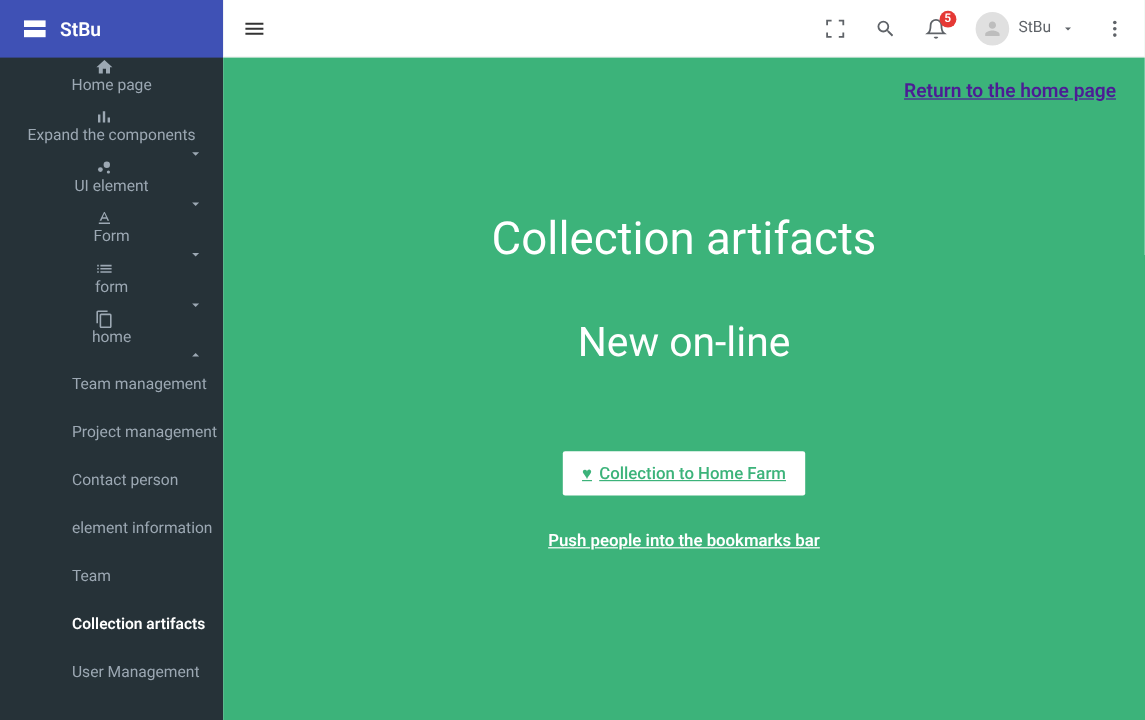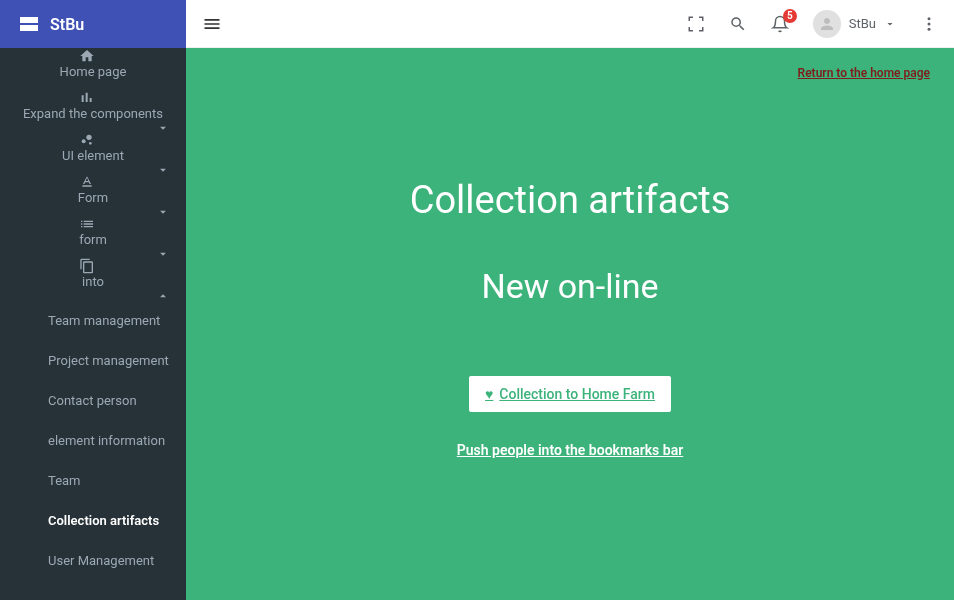--- a/index.html
+++ b/index.html
@@ -7,33 +7,33 @@
 
 .sidebar { width: 186px; background: #263238; color: #9ca8b3; display: flex; flex-direction: column; height: 100%; }
 .brand { height: 48px; background: #3f51b5; color: #fff; display: flex; align-items: center; padding: 0 20px; font-weight: 600; font-size: 16px; }
 .brand-icon { width: 18px; height: 14px; margin-right: 12px; background: linear-gradient(#fff 40%, transparent 40%, transparent 60%, #fff 60%); }
 .nav { flex: 1; overflow-y: auto; }
 .nav::-webkit-scrollbar { display: none; }
 .nav-item { display: flex; align-items: center; padding: 0 16px; height: 42px; cursor: pointer; font-size: 13px; color: #9ca8b3; flex-direction: column; }
 .nav-icon { width: 22px; display: flex; align-items: center; justify-content: center; margin-right: 12px; }
 .nav-label { flex: 1; }
 .chevron { margin-left: auto; }
-.sub-item { padding-left: 48px; height: 40px; display: flex; align-items: center; font-size: 13px; color: #9ca8b3; cursor: pointer; }
+.sub-item { padding-left: 60px; height: 40px; display: flex; align-items: center; font-size: 13px; color: #9ca8b3; cursor: pointer; }
 .sub-item.active { color: #fff; font-weight: 600; }
 
 .main { flex: 1; display: flex; flex-direction: column; }
 .topbar { height: 48px; background: #fff; display: flex; align-items: center; padding: 0 16px; border-bottom: 1px solid #eee; }
 .hamburger { cursor: pointer; }
 .topbar-right { margin-left: auto; display: flex; align-items: center; gap: 24px; }
 .icon-btn { cursor: pointer; color: #5f6368; position: relative; }
 .badge { position: absolute; top: -6px; right: -8px; background: #e53935; color: #fff; font-size: 10px; min-width: 14px; height: 14px; border-radius: 7px; display: flex; align-items: center; justify-content: center; font-weight: 600; }
 .user-chip { display: flex; align-items: center; gap: 8px; cursor: pointer; }
 .avatar { width: 28px; height: 28px; border-radius: 50%; background: #e0e0e0; display: flex; align-items: center; justify-content: center; }
 .content { flex: 1; background: #3cb37a; position: relative; display: flex; flex-direction: column; align-items: center; }
-.return-link { position: absolute; top: 18px; right: 24px; color: #7f1d1d; font-size: 12px; font-weight: 600; text-decoration: underline; cursor: pointer; text-align: right; }
+.return-link { position: absolute; top: 18px; right: 24px; color: #4c1d95; font-size: 16px; font-weight: 600; text-decoration: underline; cursor: pointer; text-align: right; }
 .hero-title { color: #fff; font-size: 38px; font-weight: 400; margin-top: 130px; }
 .hero-sub { color: #fff; font-size: 34px; font-weight: 400; margin-top: 44px; }
 .cta-btn { background: #fff; color: #3cb37a; padding: 10px 16px; border-radius: 2px; margin-top: 70px; font-size: 14px; cursor: pointer; display: flex; align-items: center; gap: 6px; text-decoration: underline; font-weight: 500; }
 .cta-btn .heart { text-decoration: none; }
 .push-text { color: #fff; font-size: 14px; font-weight: 600; margin-top: 30px; text-decoration: underline; }
 
 svg { display: block; }
 </style>
 </head>
 <body>
@@ -105,21 +105,21 @@
             <path d="M7 10l5 5 5-5z"></path>
           </svg>
         </span>
     </div>
     <div class="nav-item">
       <span class="nav-icon">
           <svg width="16" height="16" viewBox="0 0 24 24" fill="currentColor">
             <path d="M16 1H4c-1.1 0-2 .9-2 2v14h2V3h12V1zm3 4H8c-1.1 0-2 .9-2 2v14c0 1.1.9 2 2 2h11c1.1 0 2-.9 2-2V7c0-1.1-.9-2-2-2zm0 16H8V7h11v14z"></path>
           </svg>
         </span>
-      <span class="nav-label">into</span>
+      <span class="nav-label">home</span>
       <span class="chevron">
           <svg width="14" height="14" viewBox="0 0 24 24" fill="currentColor">
             <path d="M7 14l5-5 5 5z"></path>
           </svg>
         </span>
     </div>
     <div class="sub-item">
         <span>Team management</span>
       </div>
     <div class="sub-item">

